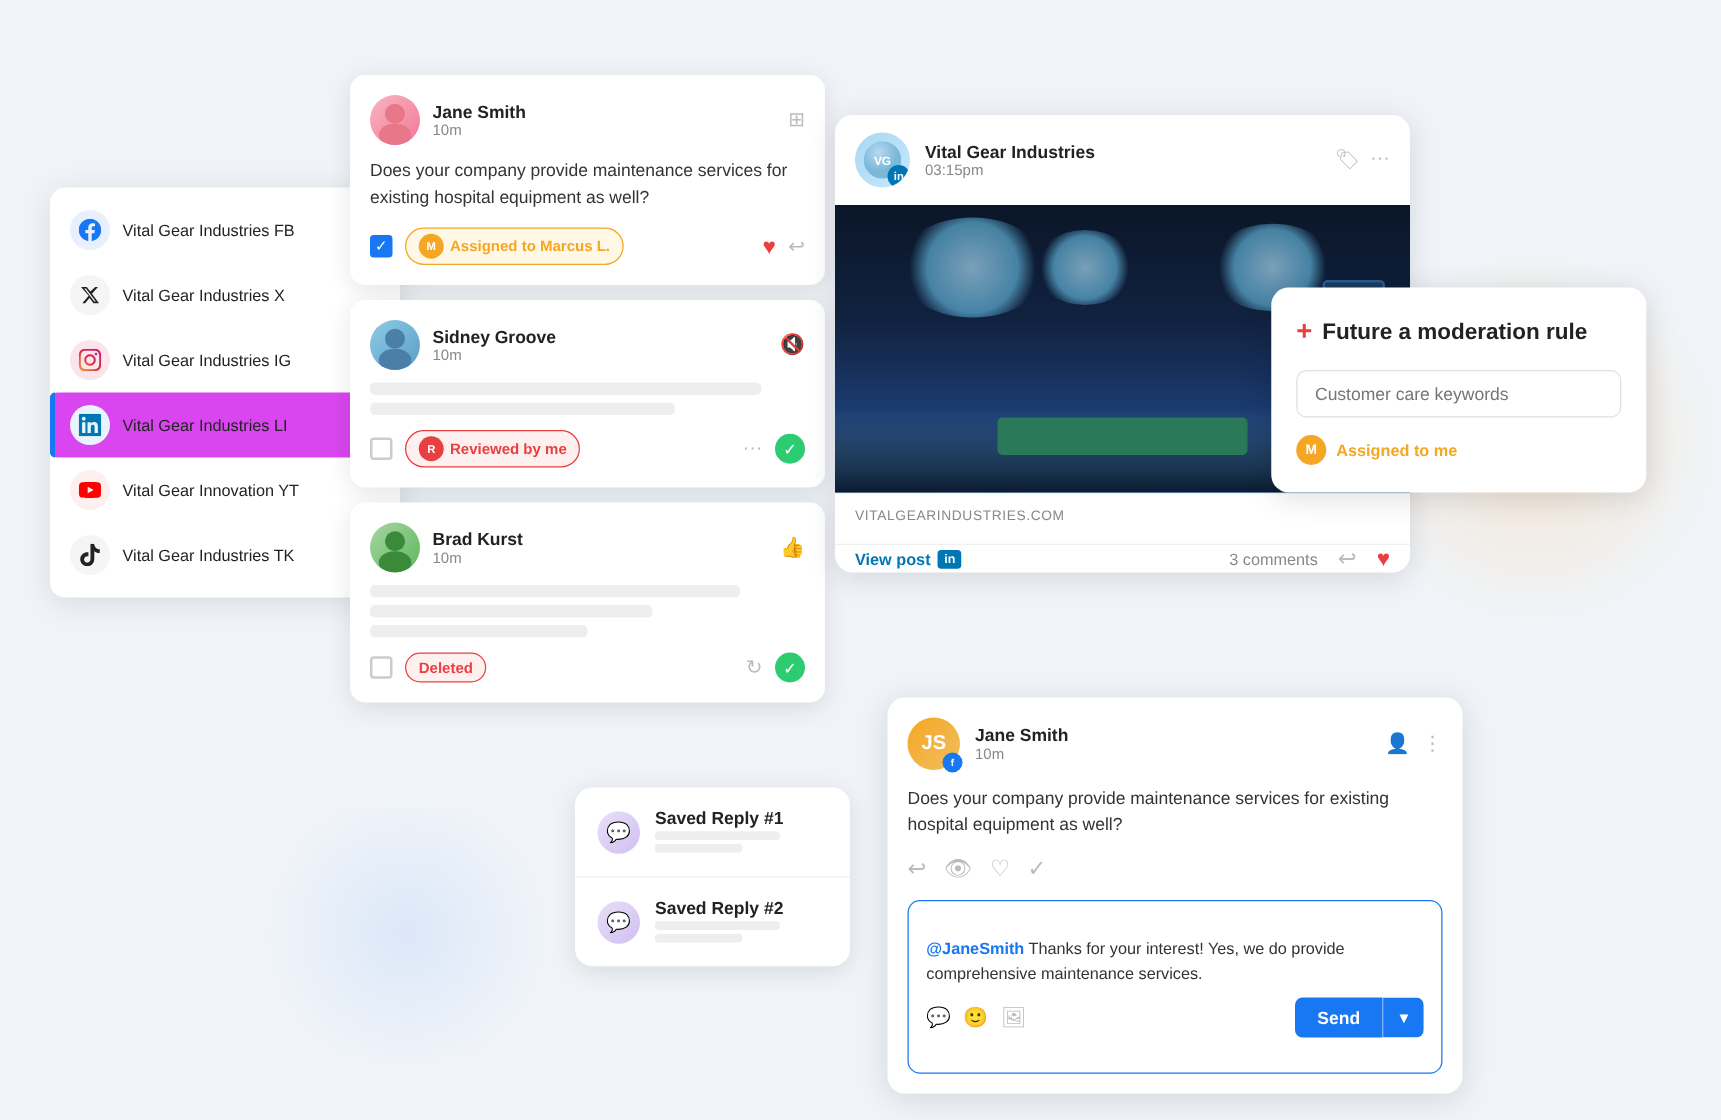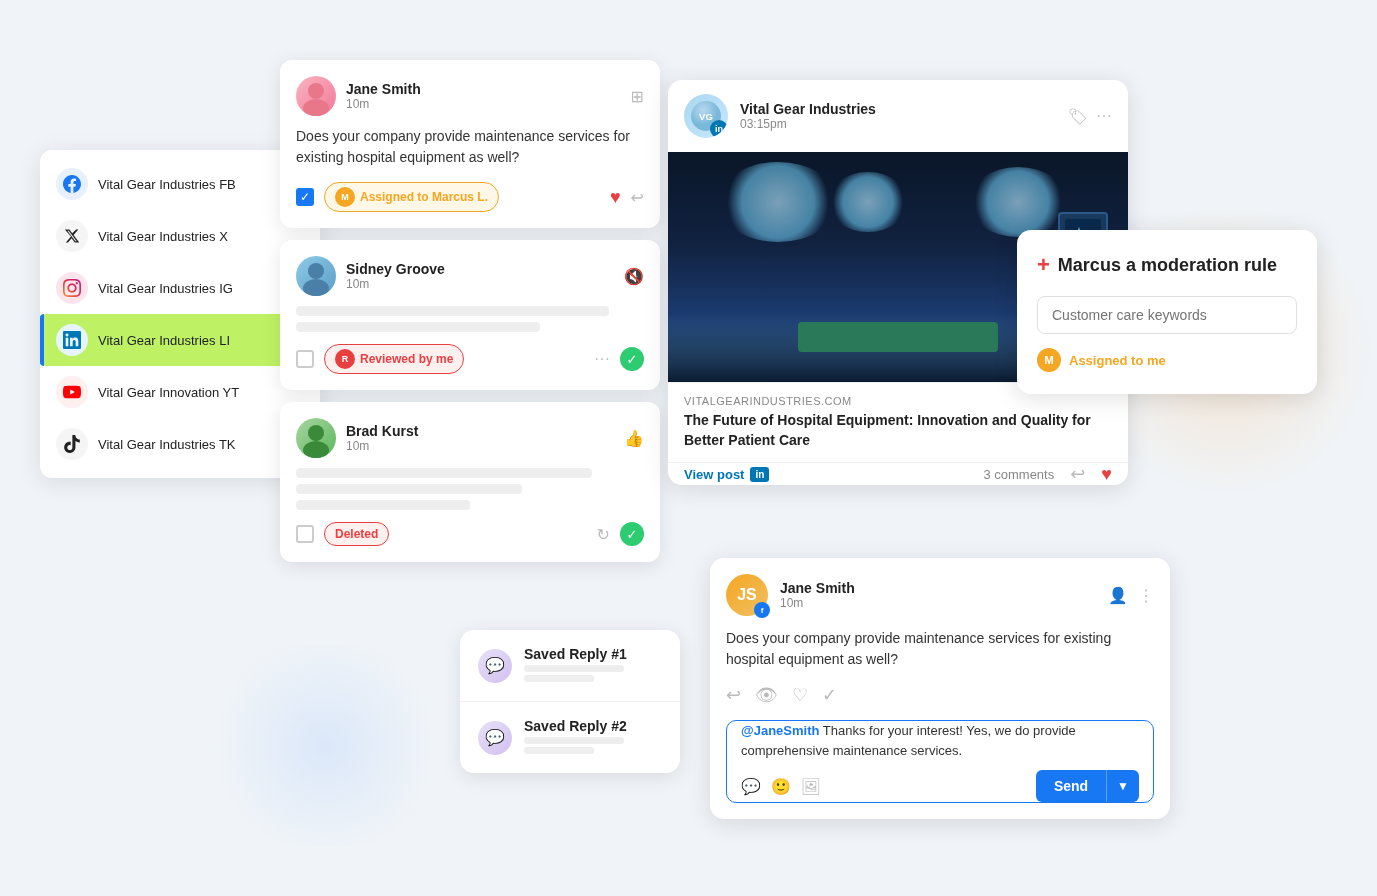--- a/index.html
+++ b/index.html
@@ -33,21 +33,21 @@
     }
     .sidebar-item {
       display: flex;
       align-items: center;
       padding: 10px 16px;
       cursor: pointer;
       border-radius: 6px;
       position: relative;
     }
     .sidebar-item.active {
-      background: #bef264;
+      background: #d946ef;
     }
     .sidebar-item .active-bar {
       position: absolute;
       left: 0;
       top: 0;
       bottom: 0;
       width: 4px;
       background: #1877f2;
       border-radius: 4px 0 0 4px;
     }
@@ -226,21 +226,21 @@
       font-weight: 700;
       color: #fff;
       background: #f5a623;
       flex-shrink: 0;
     }
 
     
     .linkedin-post-panel {
       position: absolute;
       left: 668px;
-      top: 80px;
+      top: 92px;
       width: 460px;
       background: #fff;
       border-radius: 14px;
       box-shadow: 0 4px 24px rgba(0,0,0,0.12);
       overflow: hidden;
       z-index: 3;
     }
     .li-post-header {
       display: flex;
       align-items: center;
@@ -549,21 +549,21 @@
     .fb-footer-icons {
       display: flex;
       gap: 14px;
       margin-bottom: 14px;
       color: #bbb;
       font-size: 18px;
     }
     .fb-reply-box {
       border: 1.5px solid #1877f2;
       border-radius: 10px;
-      padding: 0 14px;
+      padding: 28px 14px;
       margin-top: 4px;
     }
     .fb-reply-text {
       font-size: 13px;
       color: #333;
       line-height: 1.5;
       margin-bottom: 10px;
     }
     .fb-reply-text .mention {
       color: #1877f2;
@@ -857,39 +857,38 @@
               <svg width="28" height="14" style="position:absolute;top:-5px;left:0">
                   <polyline points="0,10 7,10 10,3 14,14 17,6 21,10 28,10" fill="none" stroke="#5eaed4" stroke-width="1.5"></polyline>
                 </svg>
             </div>
           </div>
         </div>
       </div>
     </div>
     <div class="li-post-link-bar">
       <div class="li-post-link-site">VITALGEARINDUSTRIES.COM</div>
-      <div class="li-post-link-title">The Future of Hospital Equipment: Innovation and Quality for Better Patient Care</div>
     </div>
     <div class="li-post-footer">
       <div class="li-view-post">
         <span>View post</span>
         <span class="li-badge">in</span>
       </div>
       <div class="li-post-footer-right">
         <span class="li-comments-count">3 comments</span>
         <span class="li-footer-icon">↩</span>
         <span class="li-footer-icon" style="color:#e84040">♥</span>
       </div>
     </div>
   </div>
 
   <div class="moderation-card">
     <div class="moderation-title">
       <span class="moderation-plus">+</span>
-      <span>Marcus a moderation rule</span>
+      <span>Future a moderation rule</span>
     </div>
     <input class="moderation-input" type="text" placeholder="Customer care keywords" style="">
     <div class="moderation-assigned">
       <div class="avatar-mini" style="background:#f5a623;width:24px;height:24px;font-size:11px;">M</div>
       <span class="moderation-assigned-text">Assigned to me</span>
     </div>
   </div>
 
   <div class="fb-comment-card">
     <div class="fb-card-header">

